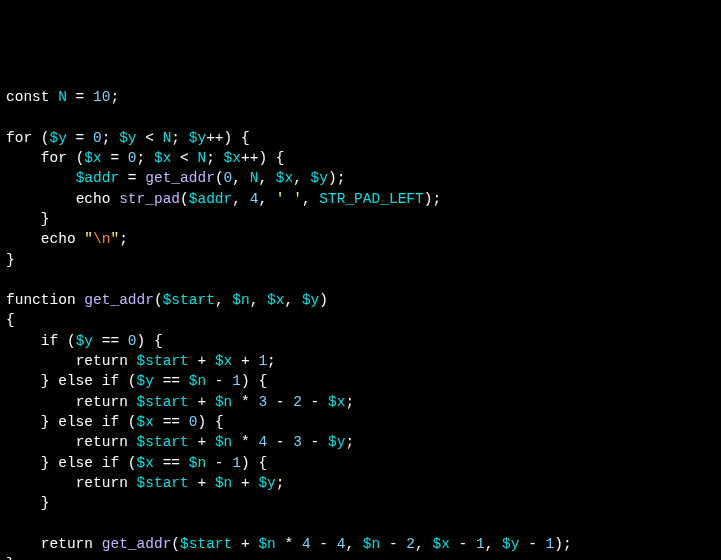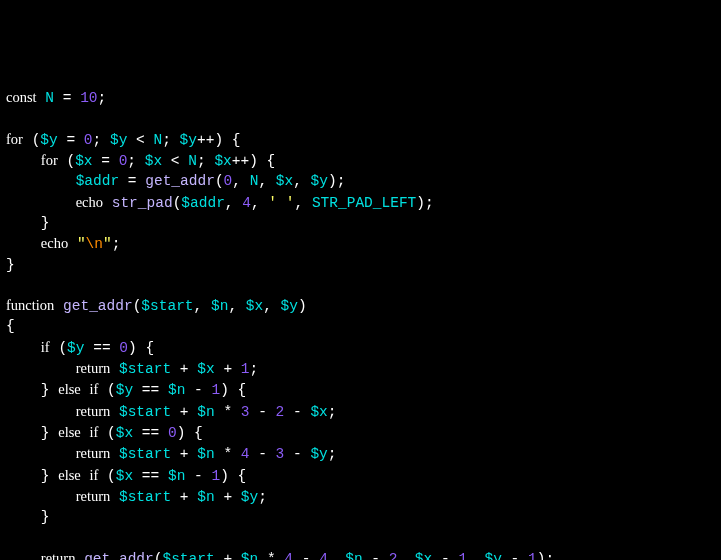--- a/index.html
+++ b/index.html
@@ -9,25 +9,25 @@
     font-family: Consolas, "Courier New", monospace;
     font-size: 14.5px;
     line-height: 1.4;
     white-space: pre;
     color: #fff;
   }
   pre {
     margin: 0;
     font-family: inherit;
   }
-  .kw   { color: #ffffff; font-family: Liberation Serif, serif; }       
+  .kw   { color: #ffffff; }       
   .var  { color: #00e0e0; }       
   .cnst { color: #00e0e0; }       
   .func { color: #c4b5fd; }       
-  .num  { color: #8b5cf6; }       
+  .num  { color: #7dd3fc; }       
   .str  { color: #ffff66; }       
   .esc  { color: #ff8c00; }       
   .op   { color: #ffffff; }       
 </style>
 </head>
 <body>
 
 
 
 <pre><span class="kw">const</span><span class="op"> </span><span class="cnst">N</span><span class="op"> = </span><span class="num">10</span><span class="op">;</span>

